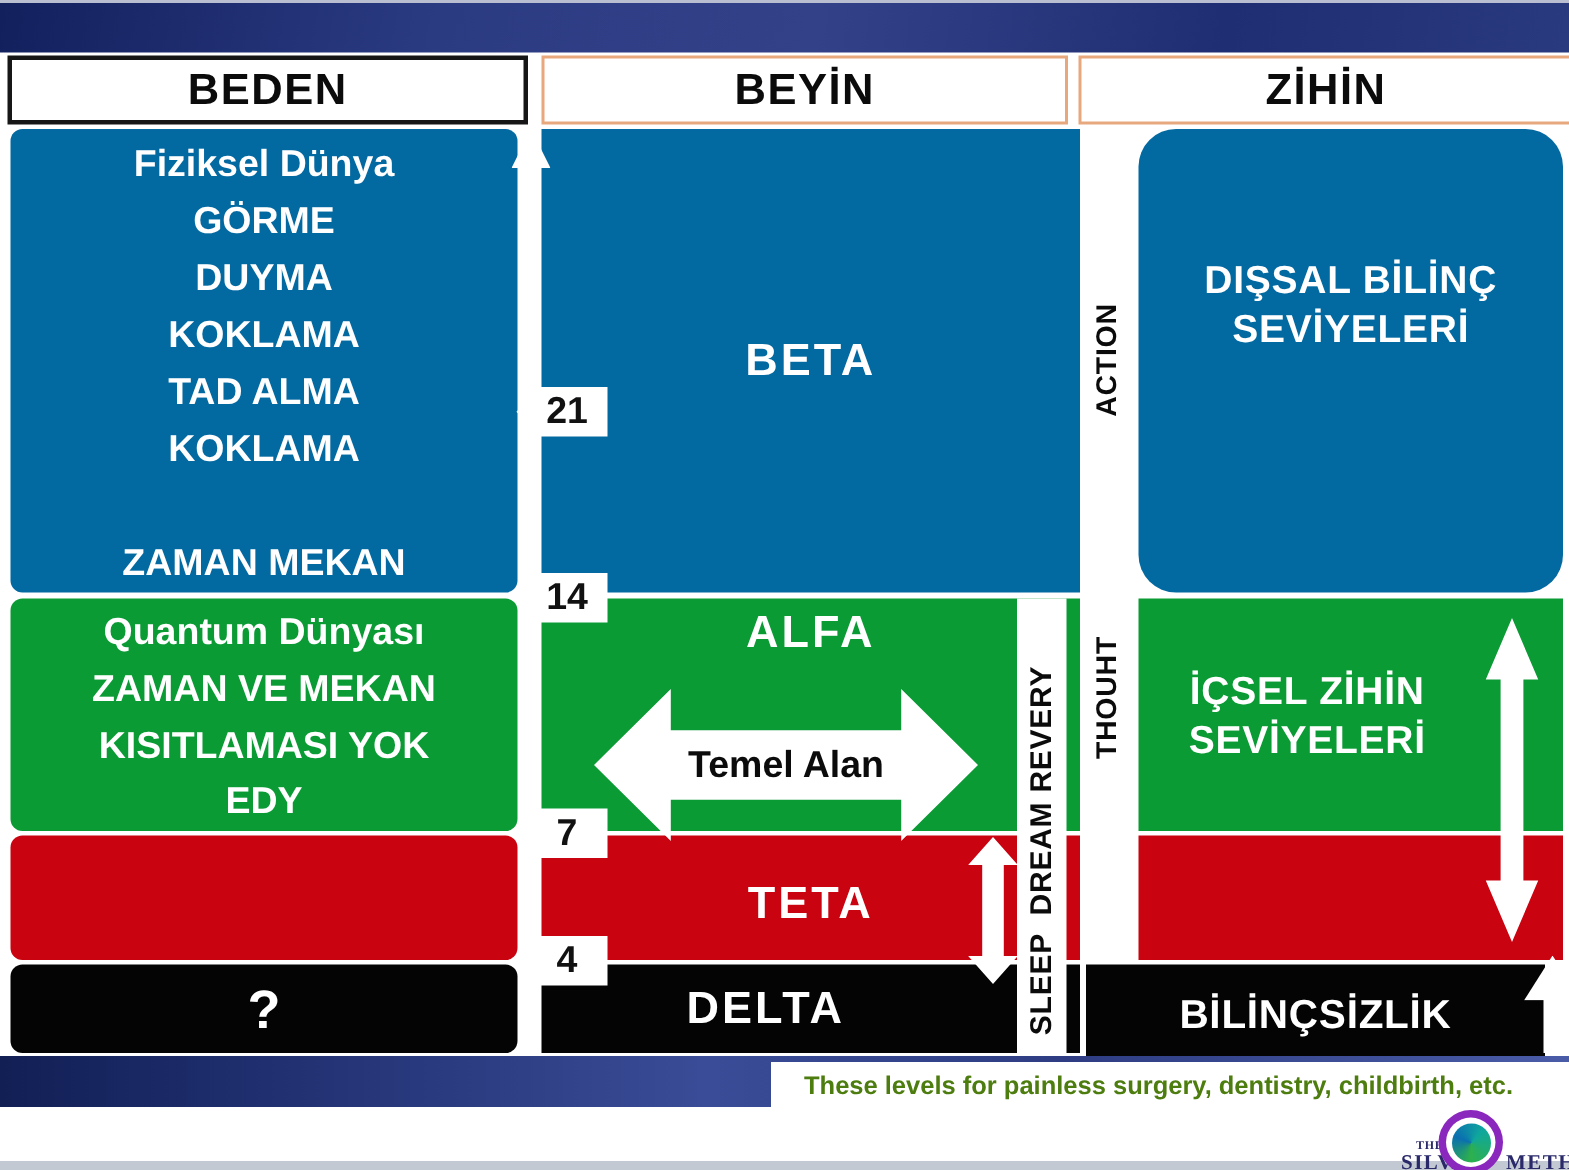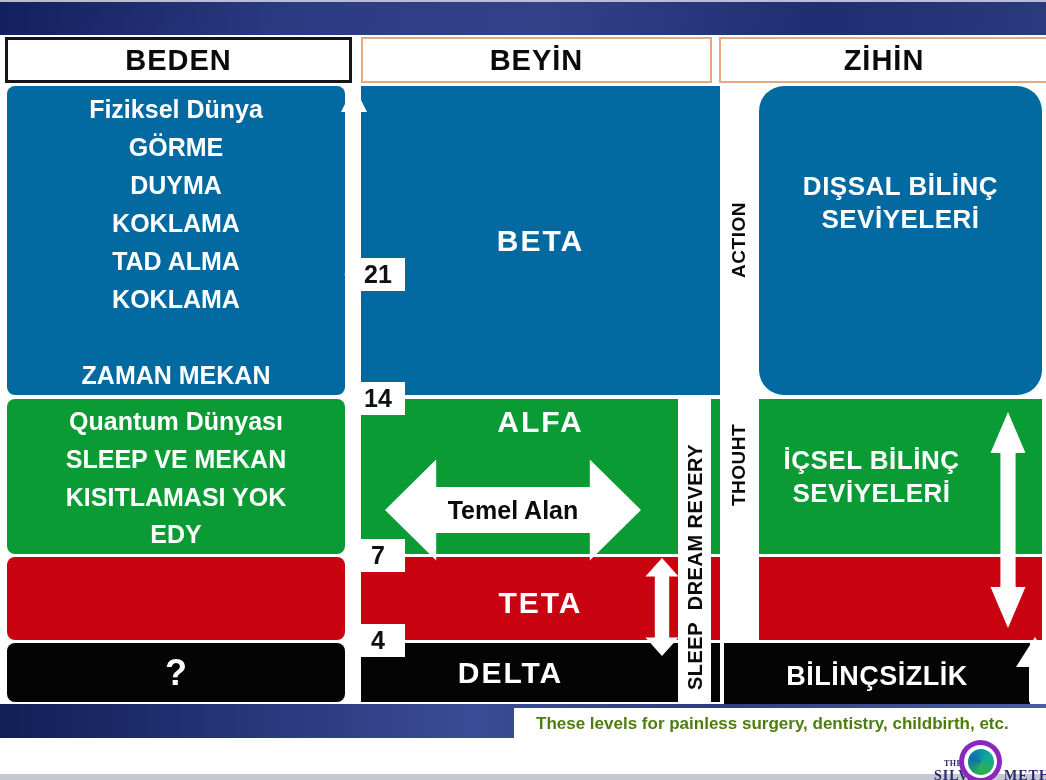--- a/index.html
+++ b/index.html
@@ -80,21 +80,21 @@
   }
   .diamond{position:absolute;left:347px;width:13px;height:13px;background:#ffffff;transform:rotate(45deg);}
   .d21{top:268px;} .d14{top:392px;} .d7{top:549px;} .d4{top:634px;}
   .numbox{
     position:absolute;left:351px;width:54px;height:33px;background:#ffffff;
     color:#111111;font-size:25px;font-weight:bold;display:flex;align-items:center;justify-content:center;
   }
   .n21{top:258px;} .n14{top:382px;} .n7{top:539px;} .n4{top:624px;}
   
   .temel-arrow{
-    position:absolute;left:385px;top:455px;width:256px;height:110px;background:#ffffff;
+    position:absolute;left:396px;top:455px;width:256px;height:110px;background:#ffffff;
     clip-path:polygon(0% 50%,20% 4%,20% 29%,80% 29%,80% 4%,100% 50%,80% 96%,80% 71%,20% 71%,20% 96%);
     display:flex;align-items:center;justify-content:center;
   }
   .temel-arrow span{color:#0b0b0b;font-weight:bold;font-size:25px;white-space:nowrap;}
   .varrow{
     position:absolute;background:#ffffff;
     clip-path:polygon(50% 0%,4% 19%,30% 19%,30% 81%,4% 81%,50% 100%,96% 81%,70% 81%,70% 19%,96% 19%);
   }
   .varrow-sleepdepth{left:644px;top:558px;width:36px;height:98px;}
   .varrow-inner{left:989px;top:412px;width:38px;height:216px;}
@@ -153,21 +153,21 @@
     <div class="line">DUYMA</div>
     <div class="line">KOKLAMA</div>
     <div class="line">TAD ALMA</div>
     <div class="line">KOKLAMA</div>
     <div class="spacer"></div>
     <div class="line">ZAMAN MEKAN</div>
   </div>
 
   <div class="box green l-green">
     <div class="line">Quantum Dünyası</div>
-    <div class="line">SLEEP VE MEKAN</div>
+    <div class="line">ZAMAN VE MEKAN</div>
     <div class="line">KISITLAMASI YOK</div>
     <div class="line small">EDY</div>
   </div>
 
   <div class="box red l-red"></div>
 
   <div class="box black l-black">
     <span>?</span>
   </div>
 
@@ -182,21 +182,21 @@
   </div>
   <div class="box black m-black">
     <span class="level-label">DELTA</span>
   </div>
 
   <div class="box blue r-blue">
     <div class="r-line">DIŞSAL BİLİNÇ</div>
     <div class="r-line">SEVİYELERİ</div>
   </div>
   <div class="box green r-green">
-    <div class="r-line">İÇSEL BİLİNÇ</div>
+    <div class="r-line">İÇSEL ZİHİN</div>
     <div class="r-line">SEVİYELERİ</div>
   </div>
   <div class="box red r-red"></div>
   <div class="box black r-black">
     <span class="r-line">BİLİNÇSİZLİK</span>
   </div>
 
   <div class="strip strip-sleep">
     <span class="vlabel sleep">SLEEP  DREAM REVERY</span>
   </div>

